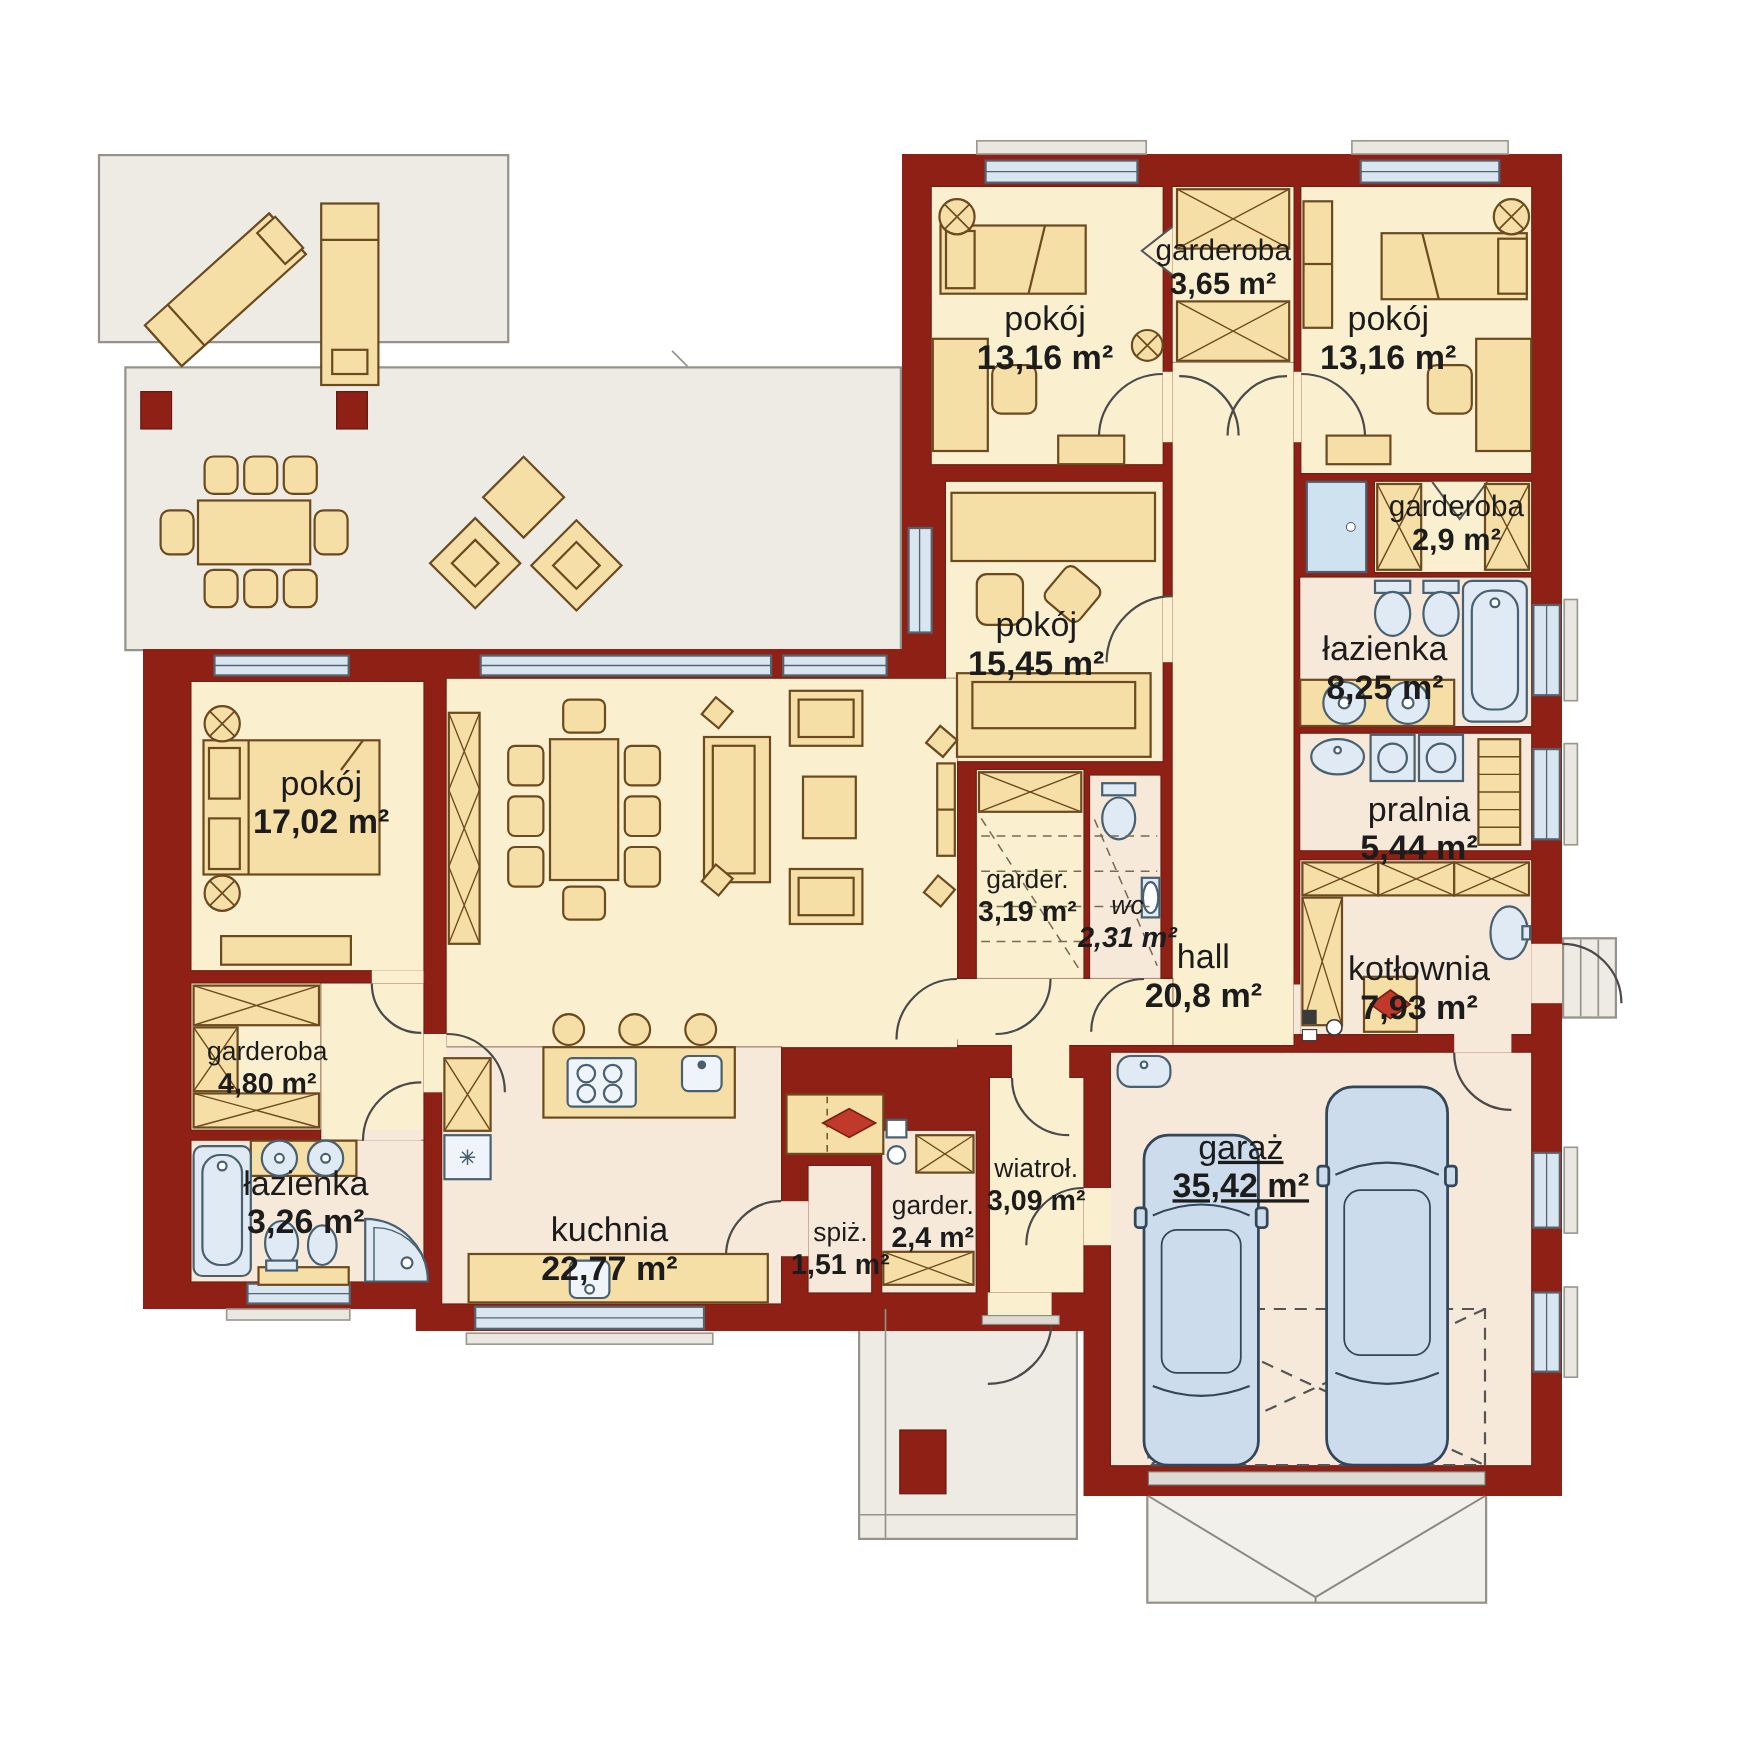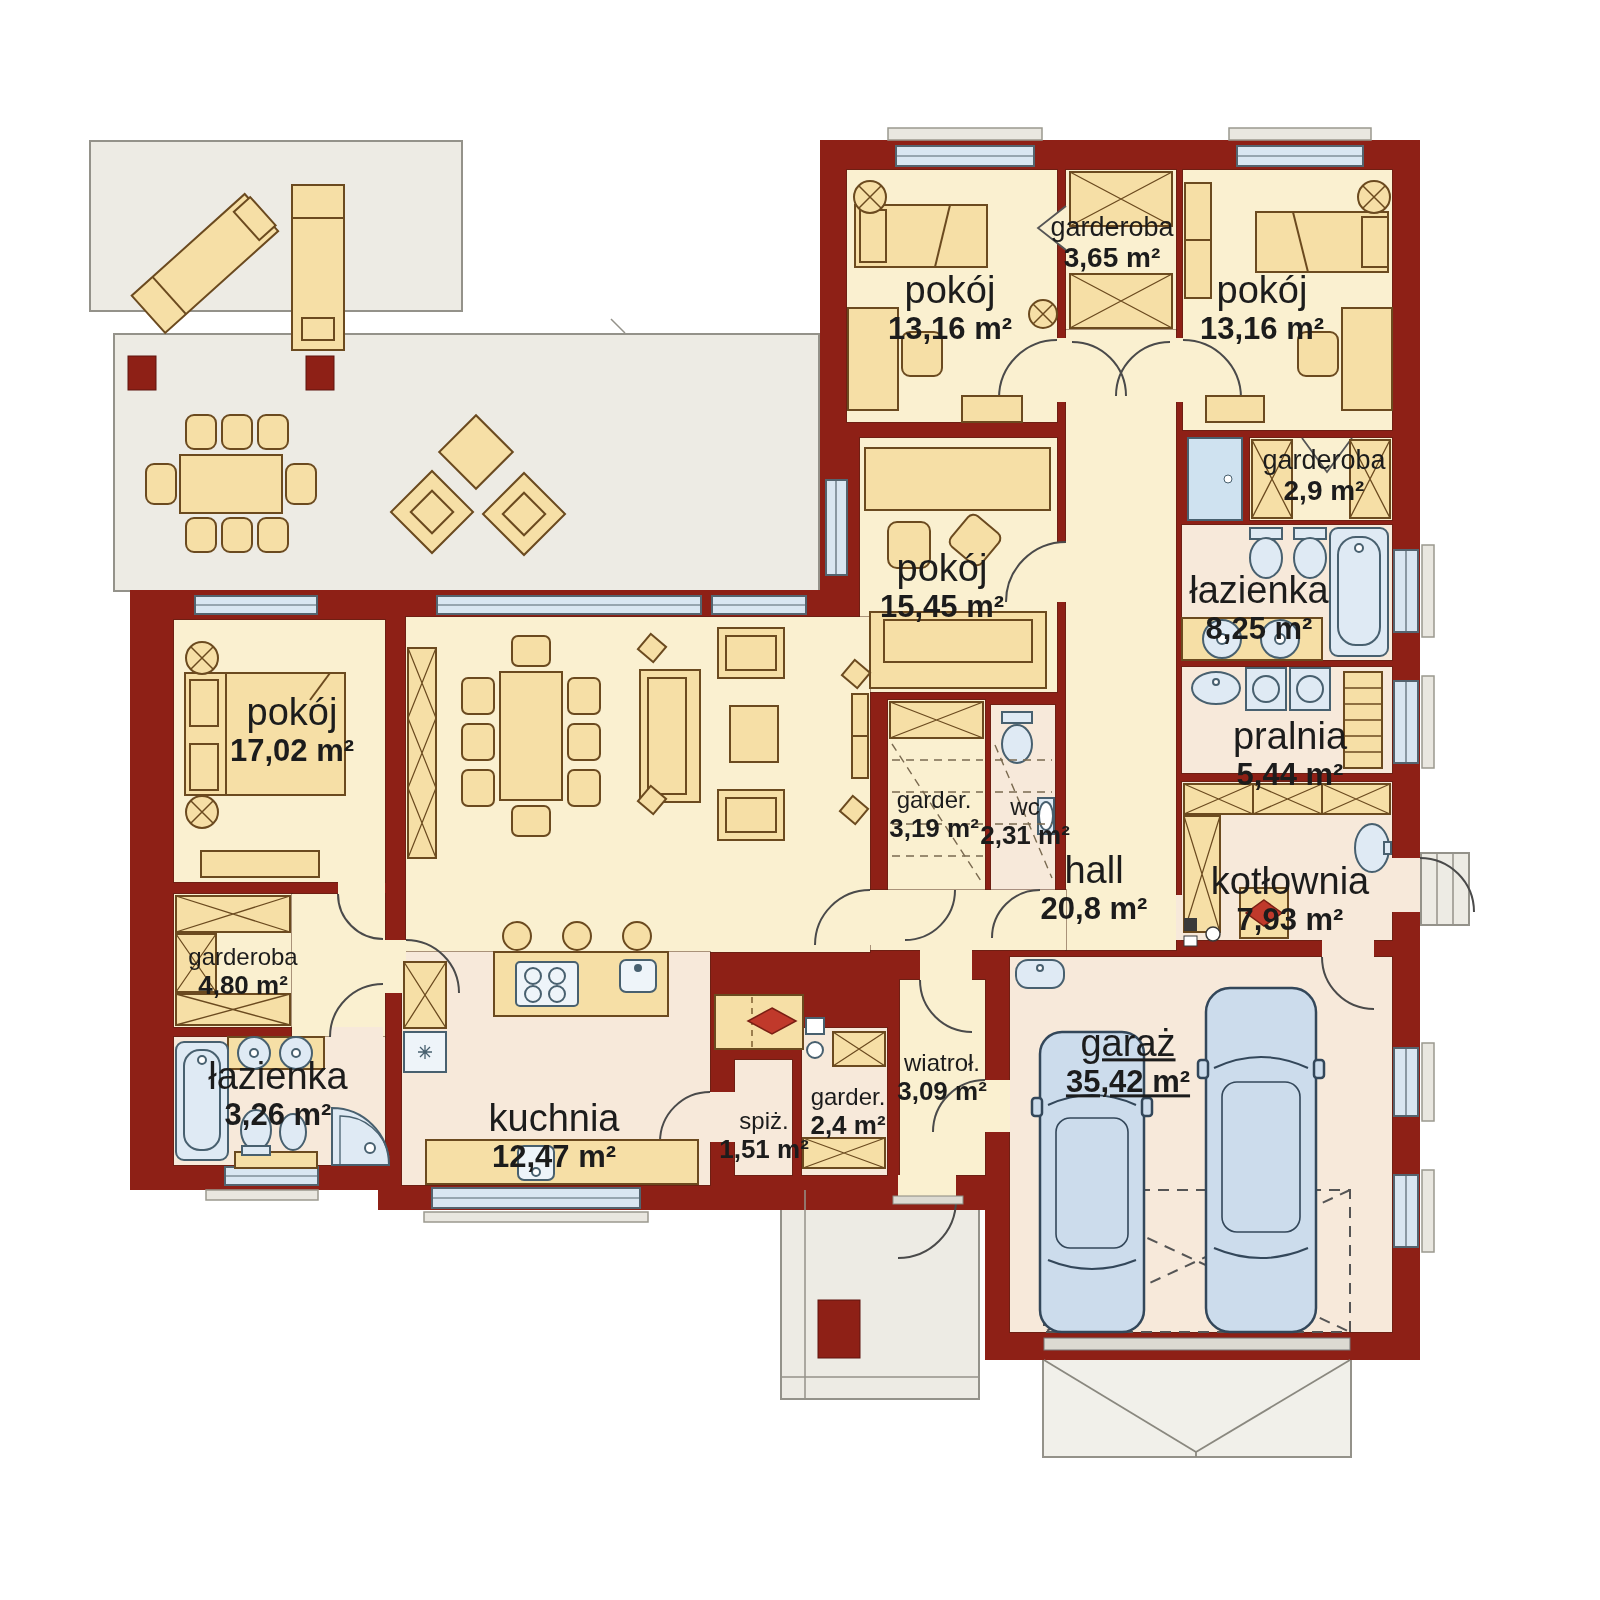--- a/index.html
+++ b/index.html
@@ -6,21 +6,21 @@
   #plan{position:relative;width:1600px;height:1600px;background:#ffffff;overflow:hidden;
         font-family:"Liberation Sans","DejaVu Sans",sans-serif;}
   .outdoor{position:absolute;background:#edebe4;border:2px solid #94928a;box-sizing:border-box;}
   .mass{position:absolute;background:#8e2016;}
   .floor{position:absolute;box-sizing:border-box;outline:1px solid rgba(70,30,15,.45);}
   .cream{background:#faf0d0;}
   .pink{background:#f7e9da;}
   .ov{position:absolute;left:0;top:0;pointer-events:none;}
   .lbl{position:absolute;transform:translate(-50%,-50%);text-align:center;color:#1c1c1c;
        line-height:1.12;white-space:nowrap;z-index:30;}
-  .lbl .n{display:block;font-size:38px;}
+  .lbl .n{display:block;font-size:31px;}
   .lbl .ar{display:block;font-size:31px;font-weight:bold;}
   .lbl.sm .n{font-size:24px;margin-top:20px;}
   .lbl.sm .ar{font-size:26px;}
   .lbl.md .n{font-size:27px;}
   .lbl.md .ar{font-size:28px;}
 </style>
 </head>
 <body>
 
 <div id="plan">
@@ -570,39 +570,39 @@
     <span class="ar">7,93 m²</span>
   </div>
   <div class="lbl" style="left:1094px;top:888px;">
     <span class="n">hall</span>
     <span class="ar">20,8 m²</span>
   </div>
   <div class="lbl sm" style="left:934px;top:805px;">
     <span class="n">garder.</span>
     <span class="ar">3,19 m²</span>
   </div>
-  <div class="lbl sm" style="left:1025px;top:812px;">
+  <div class="lbl sm" style="left:1025px;top:829px;font-style:italic;">
     <span class="n">wc</span>
     <span class="ar">2,31 m²</span>
   </div>
   <div class="lbl" style="left:292px;top:730px;">
     <span class="n">pokój</span>
     <span class="ar">17,02 m²</span>
   </div>
   <div class="lbl sm" style="left:243px;top:962px;">
     <span class="n">garderoba</span>
     <span class="ar">4,80 m²</span>
   </div>
   <div class="lbl" style="left:278px;top:1094px;">
     <span class="n">łazienka</span>
     <span class="ar">3,26 m²</span>
   </div>
   <div class="lbl" style="left:554px;top:1136px;">
     <span class="n">kuchnia</span>
-    <span class="ar">12,47 m²</span>
+    <span class="ar">22,77 m²</span>
   </div>
   <div class="lbl sm" style="left:764px;top:1126px;">
     <span class="n">spiż.</span>
     <span class="ar">1,51 m²</span>
   </div>
   <div class="lbl sm" style="left:848px;top:1102px;">
     <span class="n">garder.</span>
     <span class="ar">2,4 m²</span>
   </div>
   <div class="lbl sm" style="left:942px;top:1068px;">

